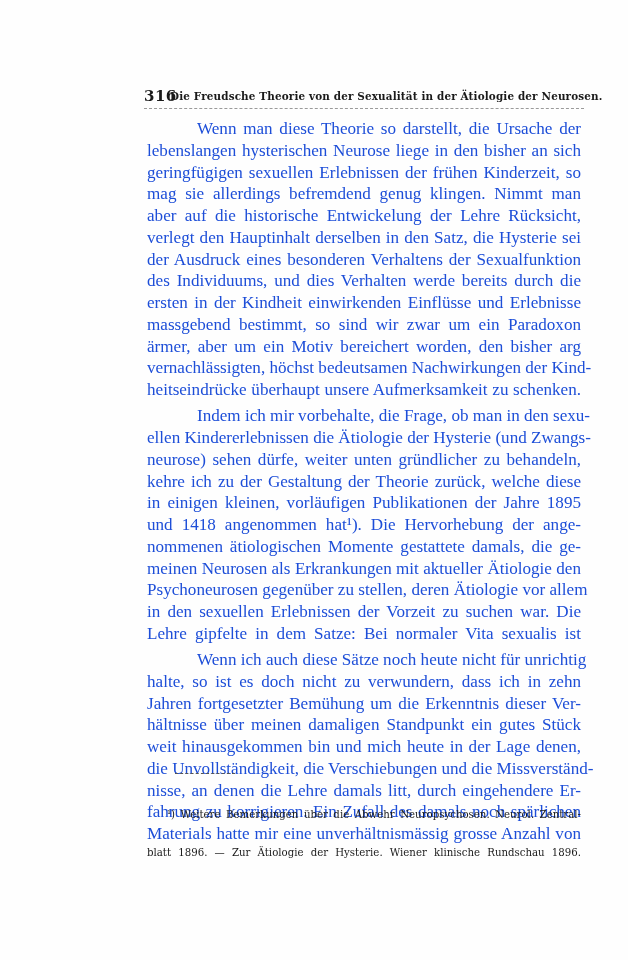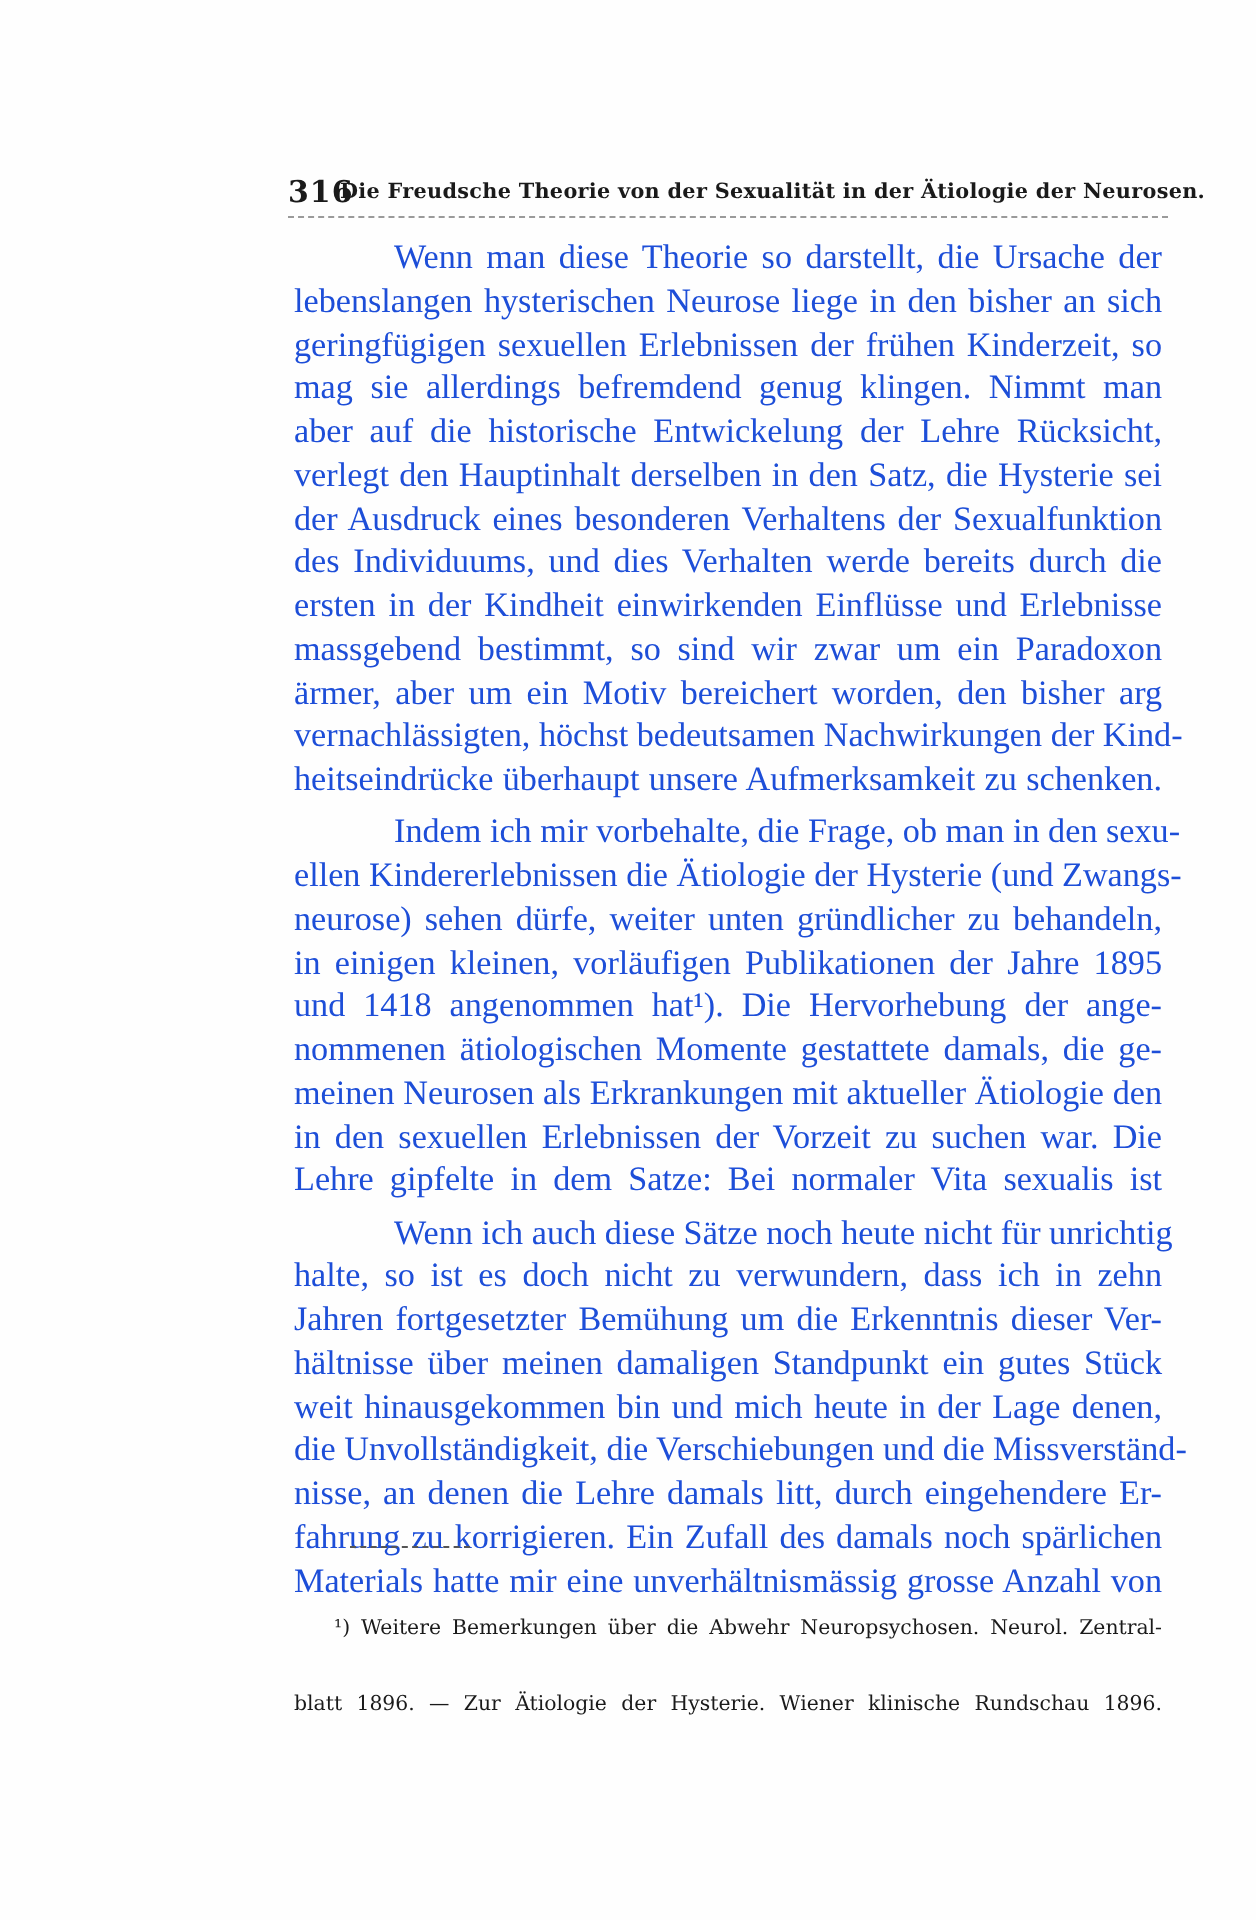--- a/index.html
+++ b/index.html
@@ -50,24 +50,26 @@
       <div class="line">ärmer, aber um ein Motiv bereichert worden, den bisher arg</div>
       <div class="line">vernachlässigten, höchst bedeutsamen Nachwirkungen der Kind-</div>
       <div class="line">heitseindrücke überhaupt unsere Aufmerksamkeit zu schenken.</div>
     </div>
     <div class="para-gap"></div>
 
     <div>
       <div class="line indent">Indem ich mir vorbehalte, die Frage, ob man in den sexu-</div>
       <div class="line">ellen Kindererlebnissen die Ätiologie der Hysterie (und Zwangs-</div>
       <div class="line">neurose) sehen dürfe, weiter unten gründlicher zu behandeln,</div>
+      <div class="line">kehre ich zu der Gestaltung der Theorie zurück, welche diese</div>
       <div class="line">in einigen kleinen, vorläufigen Publikationen der Jahre 1895</div>
       <div class="line">und 1418 angenommen hat¹). Die Hervorhebung der ange-</div>
       <div class="line">nommenen ätiologischen Momente gestattete damals, die ge-</div>
       <div class="line">meinen Neurosen als Erkrankungen mit aktueller Ätiologie den</div>
+      <div class="line">Psychoneurosen gegenüber zu stellen, deren Ätiologie vor allem</div>
       <div class="line">in den sexuellen Erlebnissen der Vorzeit zu suchen war. Die</div>
       <div class="line">Lehre gipfelte in dem Satze: Bei normaler Vita sexualis ist</div>
     </div>
     <div class="para-gap"></div>
 
     <div>
       <div class="line indent">Wenn ich auch diese Sätze noch heute nicht für unrichtig</div>
       <div class="line">halte, so ist es doch nicht zu verwundern, dass ich in zehn</div>
       <div class="line">Jahren fortgesetzter Bemühung um die Erkenntnis dieser Ver-</div>
       <div class="line">hältnisse über meinen damaligen Standpunkt ein gutes Stück</div>

